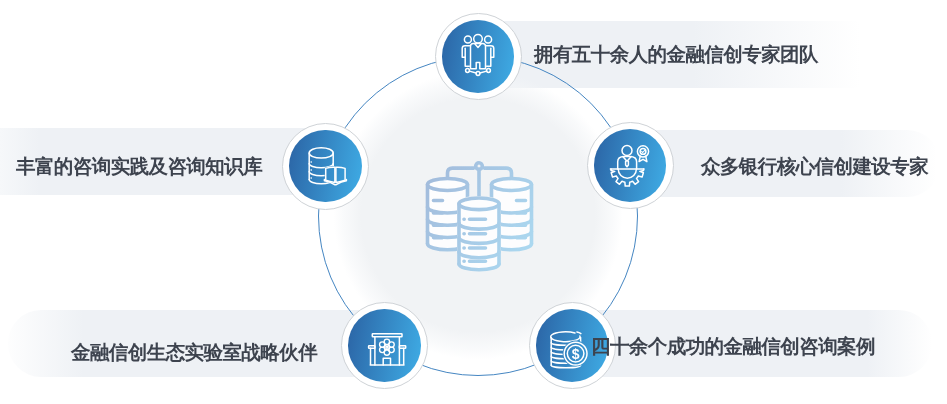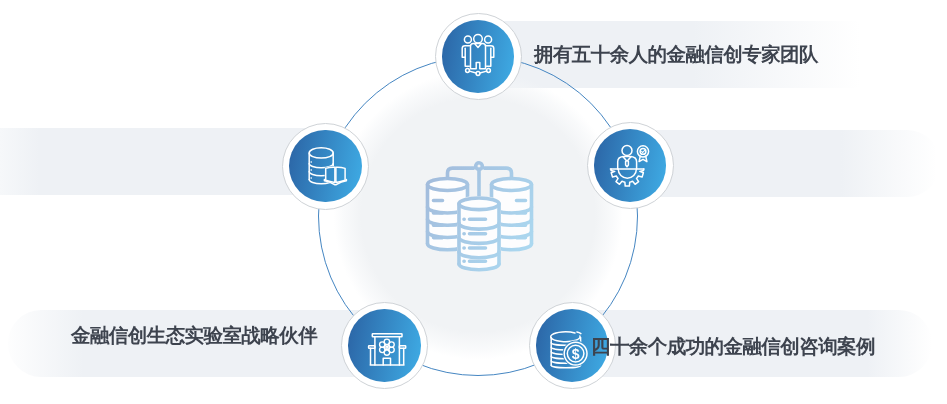--- a/index.html
+++ b/index.html
@@ -209,15 +209,17 @@
           <path d="M2.2,36.2 a14.7,2.6 0 0 0 29.4,0"></path>
         </g>
         <circle cx="26.6" cy="24.6" r="11.4"></circle>
         <circle cx="26.6" cy="24.6" r="8.3"></circle>
       </g>
       <text x="26.7" y="29.6" text-anchor="middle" fill="#fff" font-family="Liberation Sans, sans-serif" font-size="14" font-weight="bold">$</text>
     </svg>
   </div>
 
   <div class="lbl" style="left:534px;top:21px;">拥有五十余人的金融信创专家团队</div>
-  <div class="lbl" style="left:71px;top:302px;">金融信创生态实验室战略伙伴</div>
+  <div class="lbl" style="left:701px;top:132.5px;">众多银行核心信创建设专家</div>
+  <div class="lbl" style="left:16px;top:132.5px;">丰富的咨询实践及咨询知识库</div>
+  <div class="lbl" style="left:71px;top:319px;">金融信创生态实验室战略伙伴</div>
   <div class="lbl" style="left:591px;top:312.5px;">四十余个成功的金融信创咨询案例</div>
 </div>
 
 </body></html>

